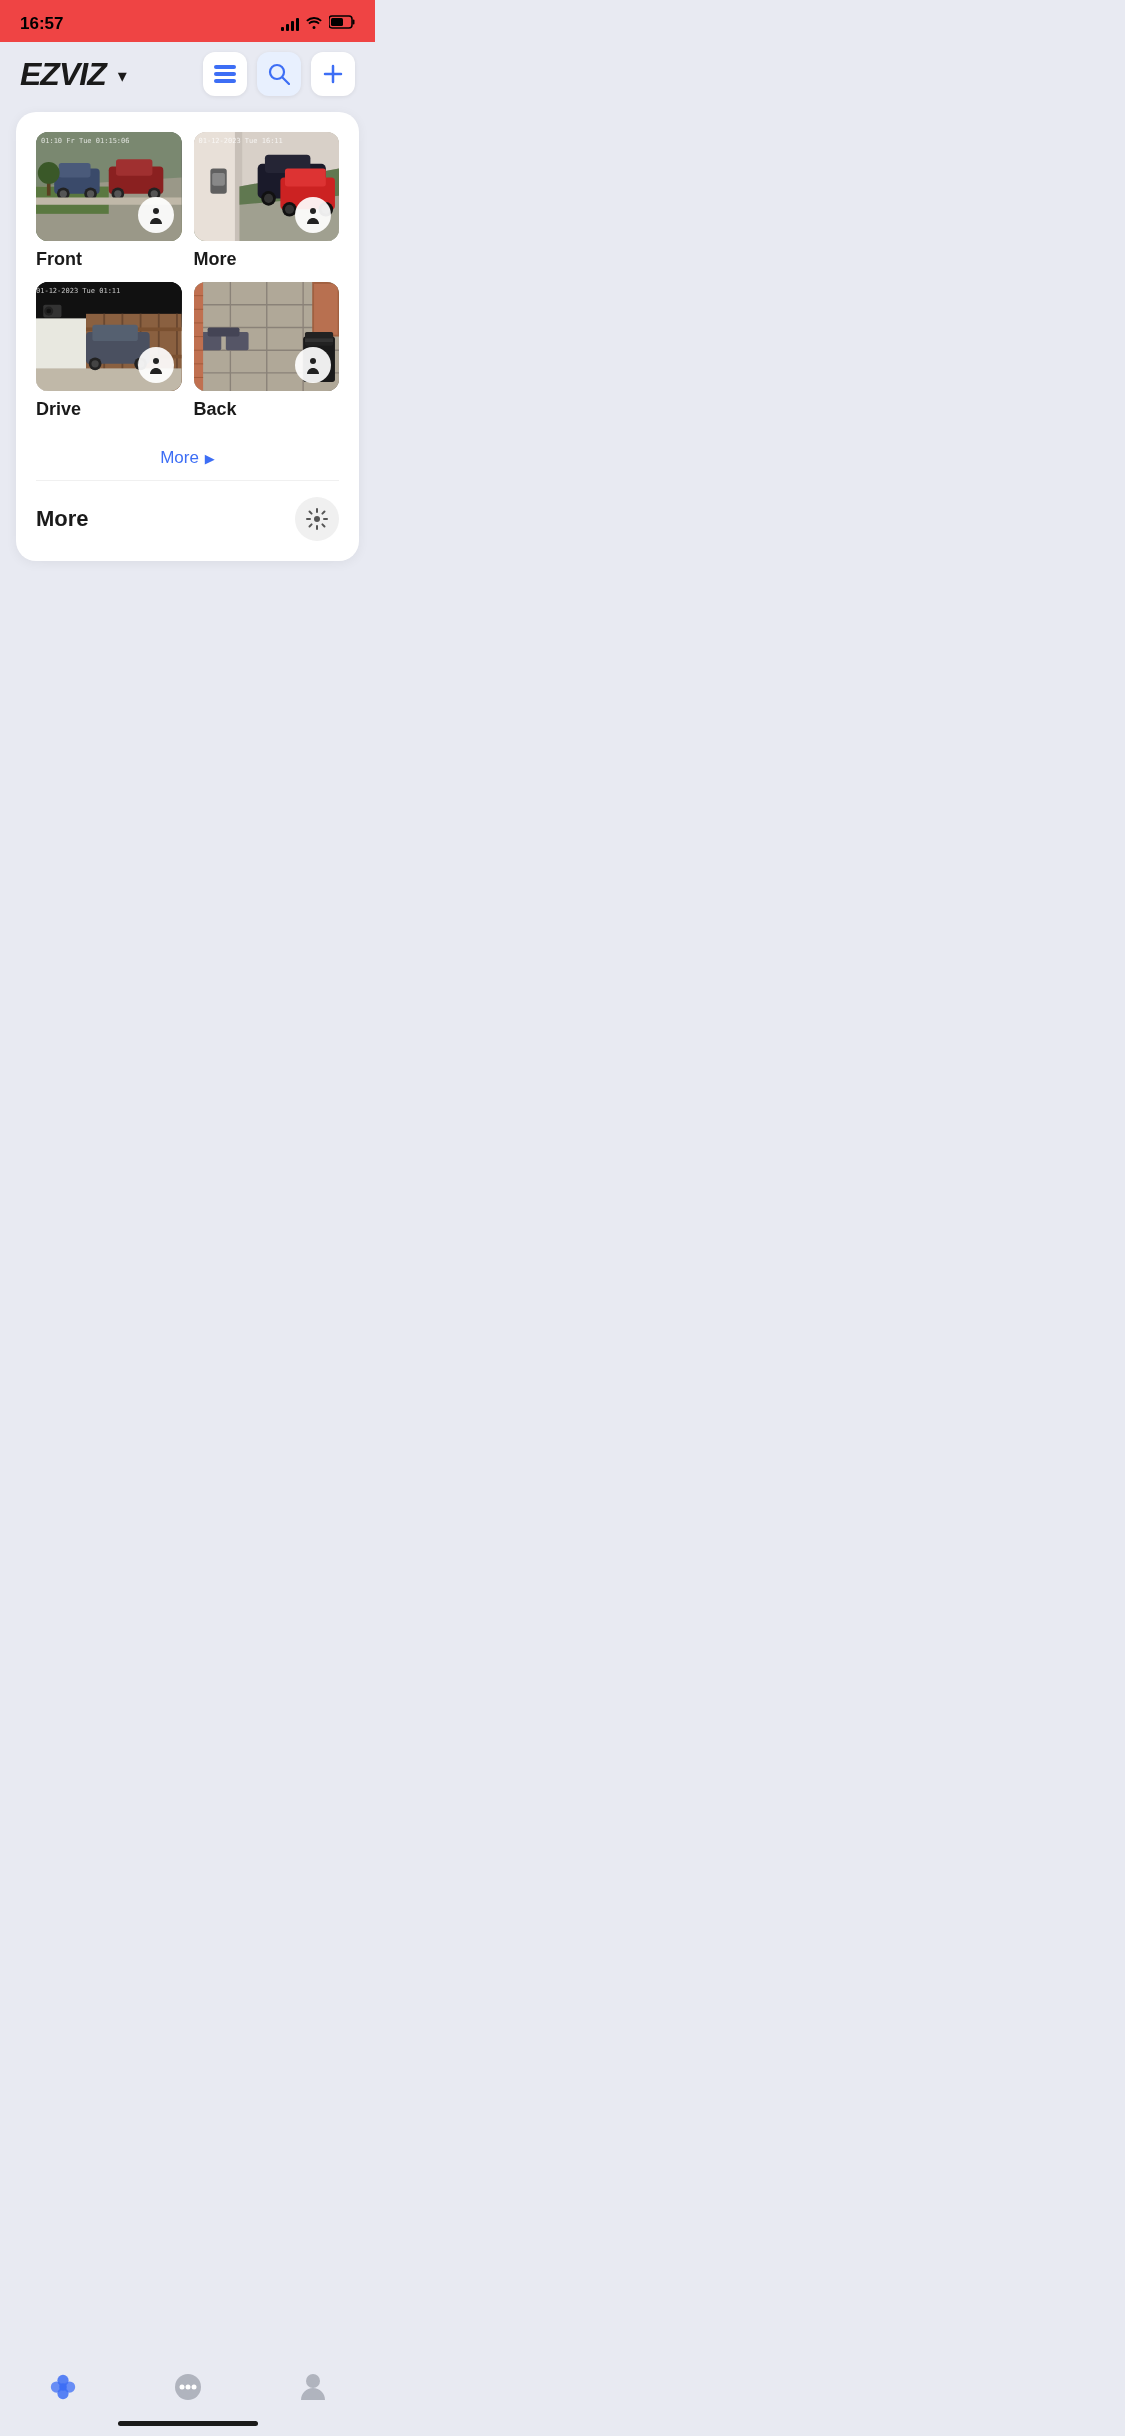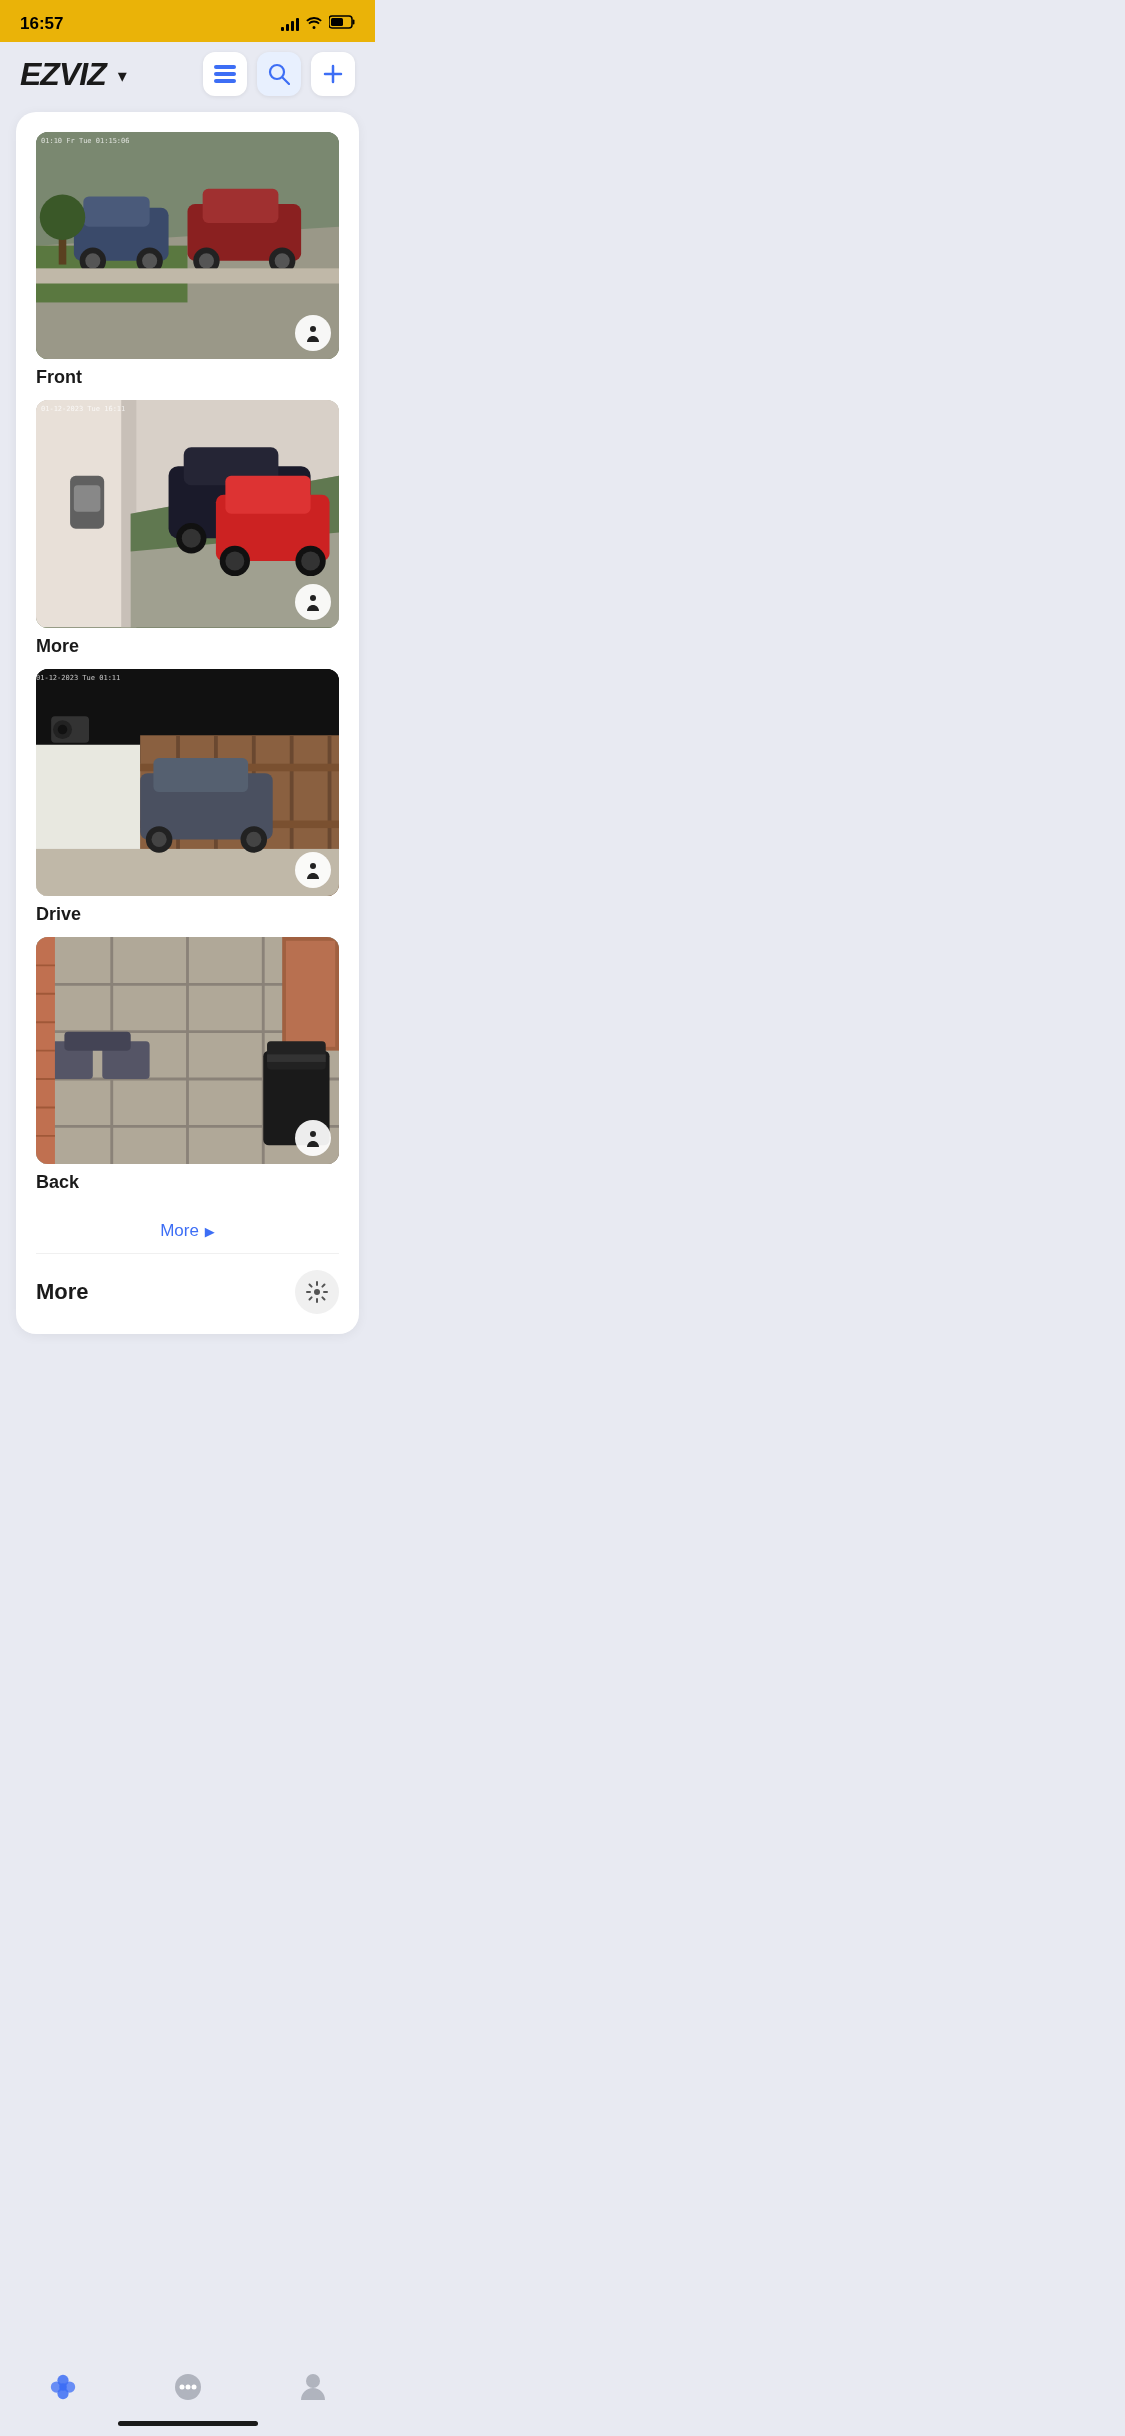--- a/index.html
+++ b/index.html
@@ -13,21 +13,21 @@
       position: relative;
       overflow-x: hidden;
     }
 
     
     .status-bar {
       display: flex;
       justify-content: space-between;
       align-items: center;
       padding: 14px 20px 8px;
-      background: #eab308;
+      background: #ef4444;
     }
 
     .status-time {
       font-size: 17px;
       font-weight: 600;
       color: #000;
     }
 
     .status-icons {
       display: flex;
@@ -107,21 +107,21 @@
     .camera-card {
       background: white;
       border-radius: 20px;
       padding: 20px;
       box-shadow: 0 2px 12px rgba(0,0,0,0.06);
       margin-bottom: 16px;
     }
 
     .camera-grid {
       display: grid;
-      grid-template-columns: 1fr;
+      grid-template-columns: 1fr 1fr;
       gap: 12px;
       margin-bottom: 16px;
     }
 
     .camera-item {
       position: relative;
       cursor: pointer;
     }
 
     .camera-thumbnail {

